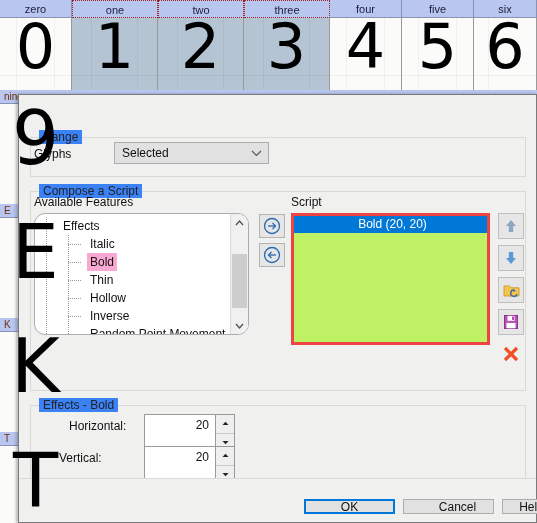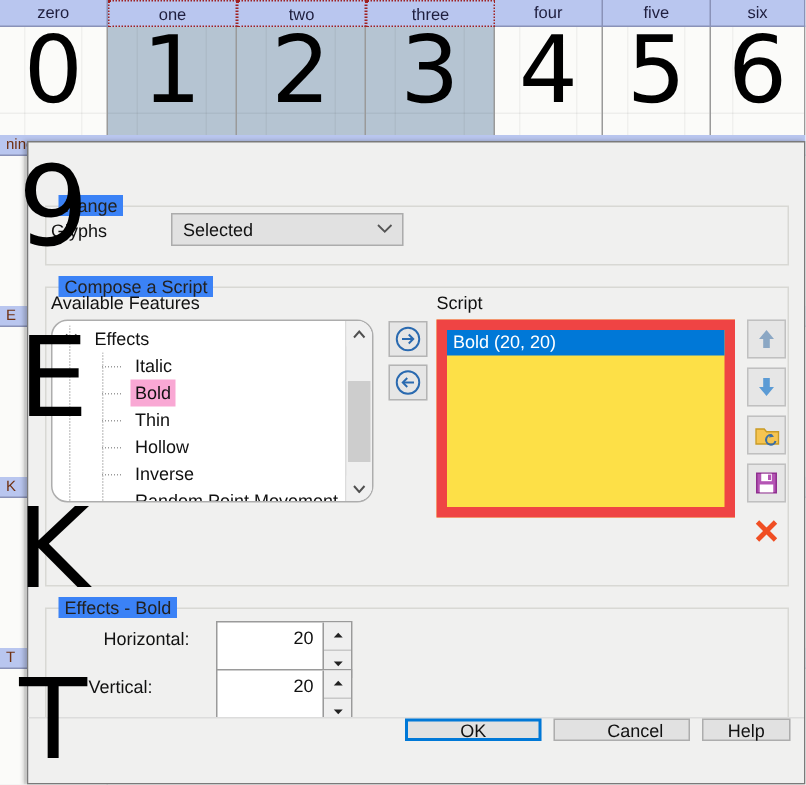--- a/index.html
+++ b/index.html
@@ -112,21 +112,21 @@
   .vdots2{position:absolute;left:33px;top:0;bottom:0;width:1px;
     background-image:linear-gradient(to bottom,#9a9a9a 50%,transparent 50%);
     background-size:1px 2px;}
 
   .vscroll{position:absolute;right:0;top:0;width:17px;bottom:0;background:#f0f0f0;border-left:1px solid #dcdcdc;}
   .vscroll .arr{height:17px;display:flex;align-items:center;justify-content:center;font-size:9px;color:#606060;background:#f0f0f0;}
   .vscroll .arr.bot{position:absolute;bottom:0;left:0;right:0;}
   .vscroll .thumb{position:absolute;left:1px;right:1px;background:#cdcdcd;}
 
   
-  .scriptbox{position:absolute;box-sizing:border-box;background:#fde047;border:7px solid #ef4444;}
+  .scriptbox{position:absolute;box-sizing:border-box;background:#bef264;border:3px solid #ef4444;text-align:center;}
   .script-item{
     height:17px;line-height:17px;font-size:12px;padding-left:4px;
     background:#0078d7;color:#fff;white-space:nowrap;
   }
 
   
   .xfer{
     position:absolute;width:26px;height:24px;box-sizing:border-box;
     background:#e6e6e6;border:1px solid #b4b4b4;
     display:flex;align-items:center;justify-content:center;
@@ -153,24 +153,24 @@
   .chk{position:absolute;display:flex;align-items:center;}
   .chk .box{width:13px;height:13px;box-sizing:border-box;background:#fff;border:1px solid #6d6d6d;}
   .chk .ctext{margin-left:6px;font-size:12px;color:#111;}
 
   
   .footer{
     position:absolute;left:0;right:0;bottom:0;height:43px;
     background:#f0f0ef;border-top:1px solid #dcdcdc;
   }
   .btn{
-    position:absolute;top:0;height:15px;box-sizing:border-box;
+    position:absolute;top:20px;height:15px;box-sizing:border-box;
     background:#e1e1e1;border:1px solid #adadad;
     font-size:12px;color:#111;
-    display:flex;align-items:center;justify-content:center;
+    display:flex;align-items:center;justify-content:center;margin-left:34px;
   }
   .btn.default{border:2px solid #0078d7;background:#e1e1e1;}
 </style>
 </head>
 <body>
 
 <div id="bg-app">
 
   <div class="grid-header-row">
     <div class="col-head" style="width:72px">zero</div>

